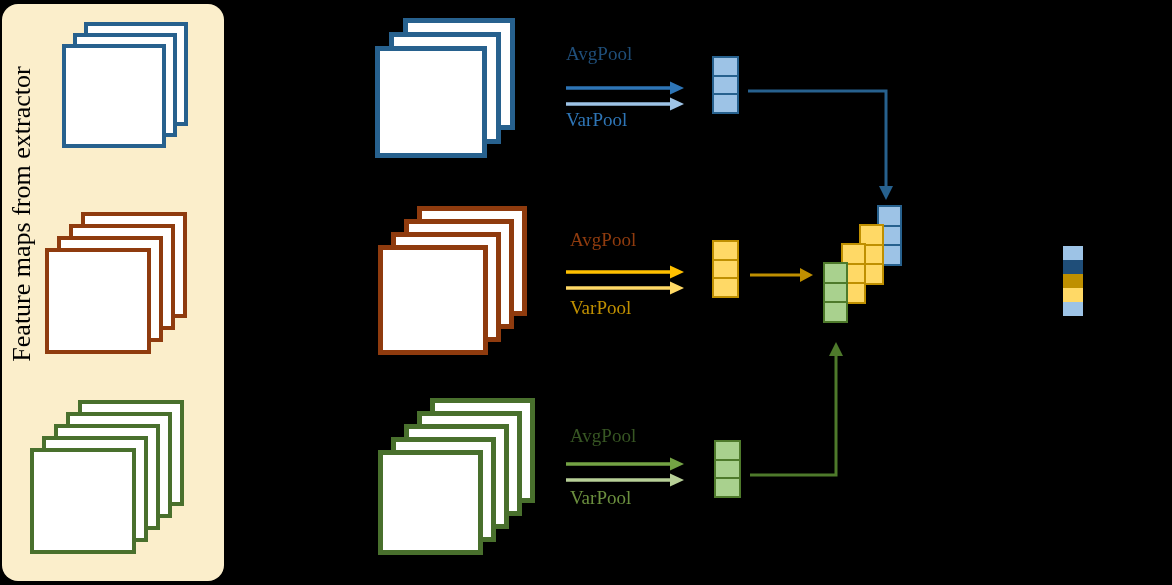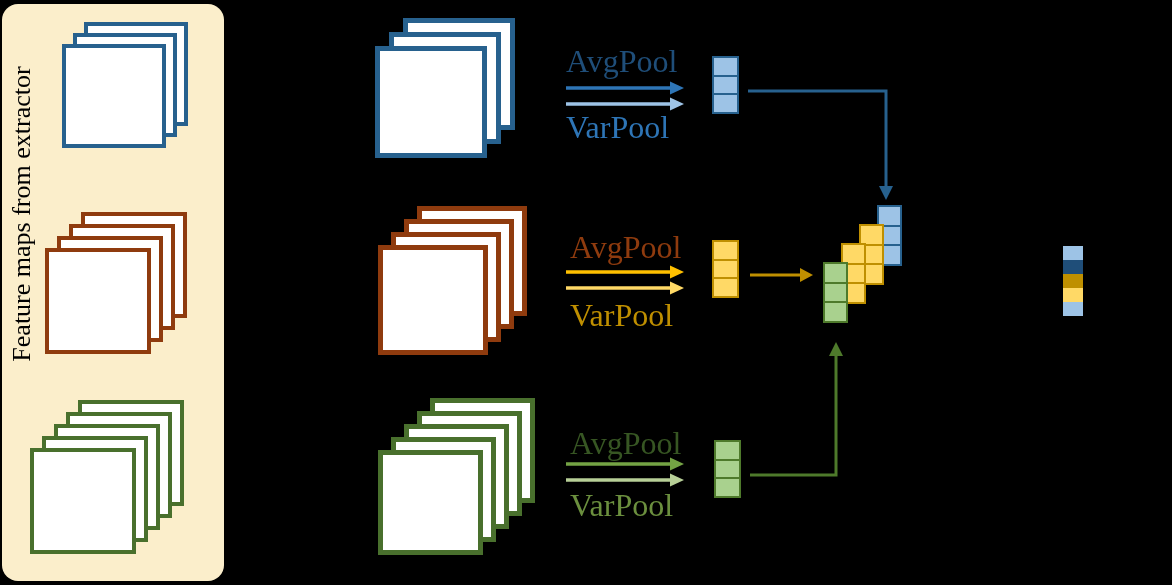--- a/index.html
+++ b/index.html
@@ -9,21 +9,21 @@
   .panel{position:absolute;left:2px;top:4px;width:222px;height:577px;border-radius:16px}
   .panel-label-wrap{position:absolute;left:2px;top:16px;width:40px;height:396px;
                     display:flex;align-items:center;justify-content:center}
   .panel-label{transform:rotate(-90deg);white-space:nowrap;font-size:26px;color:#000}
   .stack{position:absolute}
   .square{position:absolute;background:#ffffff}
   .vec{position:absolute;display:flex;flex-direction:column}
   .cell{width:27px;height:21px;border:2.5px solid #000}
   .cell + .cell{margin-top:-2.5px}
   .bar .cell{width:25px;height:22px}
-  .pool-label{position:absolute;font-size:32px;line-height:1.1}
+  .pool-label{position:absolute;font-size:19px;line-height:1.1}
   .outvec{position:absolute;display:flex;flex-direction:column}
   .ocell{width:20px;height:14px}
   svg.overlay{position:absolute;left:0;top:0;pointer-events:none}
 </style>
 </head>
 <body>
 
 <div id="canvas" style="background: rgb(0, 0, 0);">
 
   <div class="panel" style="background: rgb(251, 238, 203);"></div>

